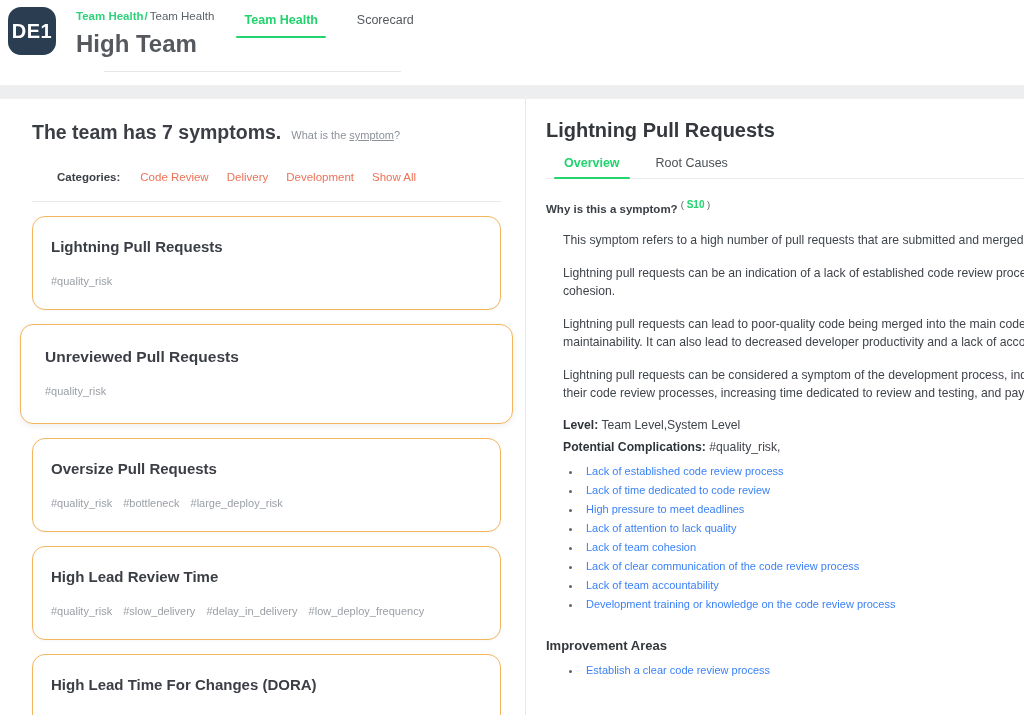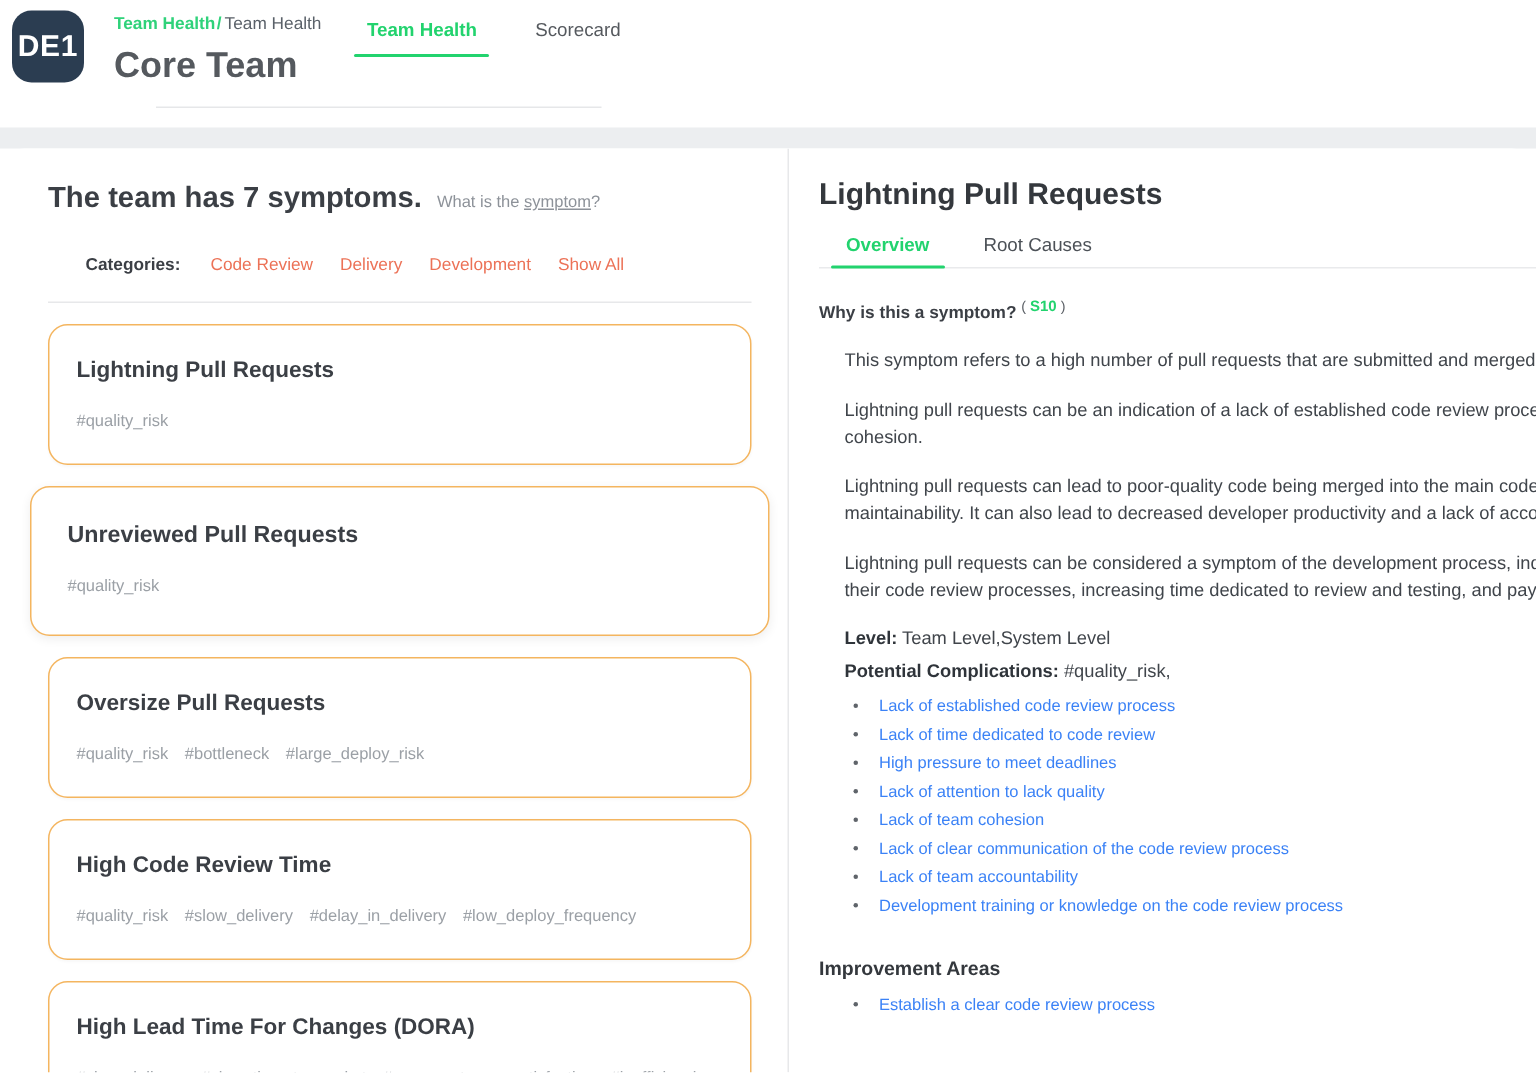--- a/index.html
+++ b/index.html
@@ -164,21 +164,21 @@
 
 <div id="app">
 
   <div class="topbar">
     <div class="avatar">DE1</div>
 
     <div class="title-block">
       <div class="breadcrumb">
         <span class="crumb-link">Team Health</span><span class="crumb-sep">/</span><span class="crumb-current">Team Health</span>
       </div>
-      <div class="page-title">Core Team</div>
+      <div class="page-title">High Team</div>
     </div>
 
     <div class="top-tabs">
       <div class="top-tab active">Team Health</div>
       <div class="top-tab">Scorecard</div>
     </div>
     <div class="top-tab-underline-full"></div>
   </div>
 
   <div class="graygap"></div>
@@ -223,21 +223,21 @@
           <div class="card">
             <div class="card-title">Oversize Pull Requests</div>
             <div class="card-tags">
               <span>#quality_risk</span>
               <span>#bottleneck</span>
               <span>#large_deploy_risk</span>
             </div>
           </div>
 
           <div class="card">
-            <div class="card-title">High Code Review Time</div>
+            <div class="card-title">High Lead Review Time</div>
             <div class="card-tags">
               <span>#quality_risk</span>
               <span>#slow_delivery</span>
               <span>#delay_in_delivery</span>
               <span>#low_deploy_frequency</span>
             </div>
           </div>
 
           <div class="card">
             <div class="card-title">High Lead Time For Changes (DORA)</div>

